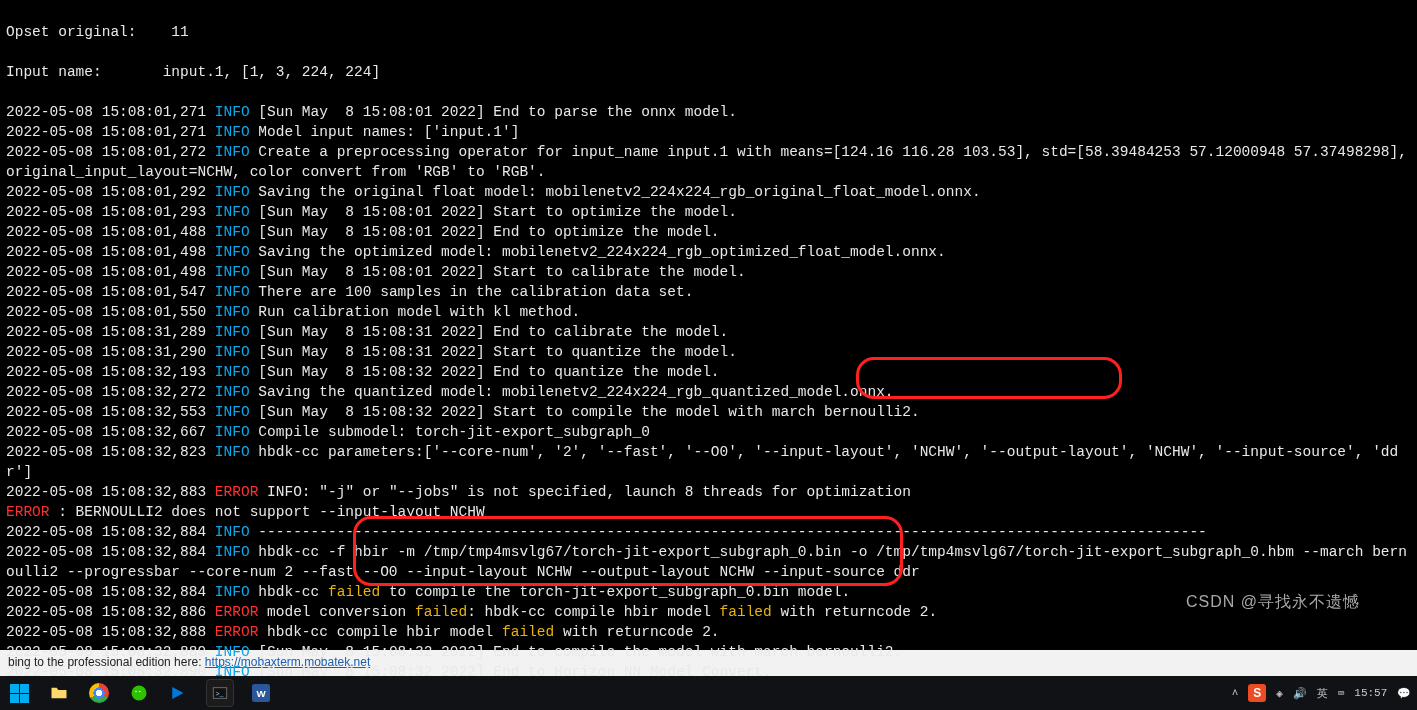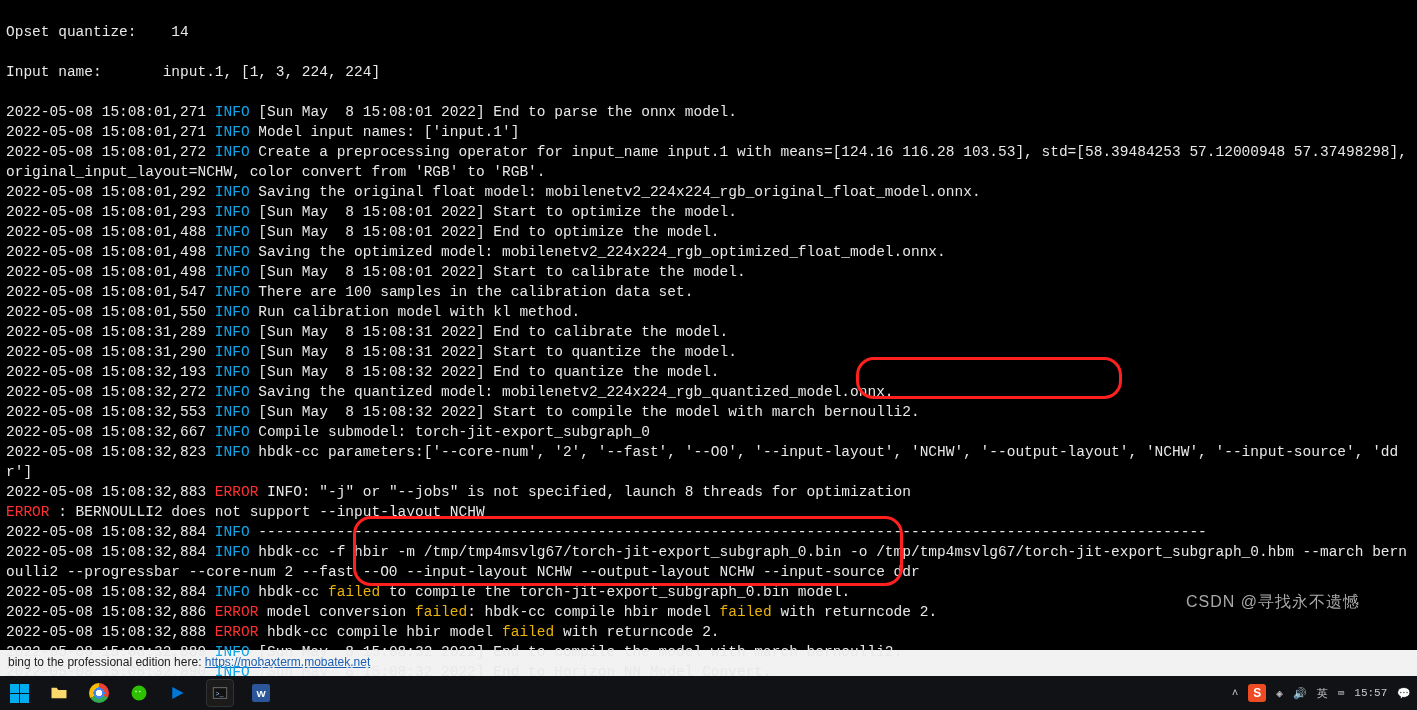--- a/index.html
+++ b/index.html
@@ -22,21 +22,21 @@
   .watermark{position:absolute;right:57px;bottom:38px;color:#a9a9a9;font-family:"Microsoft YaHei",sans-serif;font-size:16px;pointer-events:none;letter-spacing:1px;}
   .redbox{position:absolute;border:3px solid #ff2020;border-radius:18px;pointer-events:none;}
   #box1{left:856px;top:357px;width:260px;height:36px;}
   #box2{left:353px;top:516px;width:544px;height:64px;}
   .sogou{background:#ec4b24;color:#fff;width:18px;height:18px;border-radius:3px;font-size:12px;font-weight:bold;text-align:center;line-height:18px;font-family:Arial;}
 </style>
 </head>
 <body>
 
 <div class="terminal">
-<div class="line"><span class="white">Opset quantize:</span><span class="white">    </span><span class="white">14</span></div>
+<div class="line"><span class="white">Opset original:</span><span class="white">    </span><span class="white">11</span></div>
 <div class="line"><span class="white">Input name:</span><span class="white">       </span><span class="white">input.1, [1, 3, 224, 224]</span></div>
 <div id="log-container"><div class="line"><span class="white">2022-05-08 15:08:01,271 </span><span class="info">INFO</span> <span class="white">[Sun May  8 15:08:01 2022] End to parse the onnx model.</span></div><div class="line"><span class="white">2022-05-08 15:08:01,271 </span><span class="info">INFO</span> <span class="white">Model input names: ['input.1']</span></div><div class="line"><span class="white">2022-05-08 15:08:01,272 </span><span class="info">INFO</span> <span class="white">Create a preprocessing operator for input_name input.1 with means=[124.16 116.28 103.53], std=[58.39484253 57.12000948 57.37498298], original_input_layout=NCHW, color convert from 'RGB' to 'RGB'.</span></div><div class="line"><span class="white">2022-05-08 15:08:01,292 </span><span class="info">INFO</span> <span class="white">Saving the original float model: mobilenetv2_224x224_rgb_original_float_model.onnx.</span></div><div class="line"><span class="white">2022-05-08 15:08:01,293 </span><span class="info">INFO</span> <span class="white">[Sun May  8 15:08:01 2022] Start to optimize the model.</span></div><div class="line"><span class="white">2022-05-08 15:08:01,488 </span><span class="info">INFO</span> <span class="white">[Sun May  8 15:08:01 2022] End to optimize the model.</span></div><div class="line"><span class="white">2022-05-08 15:08:01,498 </span><span class="info">INFO</span> <span class="white">Saving the optimized model: mobilenetv2_224x224_rgb_optimized_float_model.onnx.</span></div><div class="line"><span class="white">2022-05-08 15:08:01,498 </span><span class="info">INFO</span> <span class="white">[Sun May  8 15:08:01 2022] Start to calibrate the model.</span></div><div class="line"><span class="white">2022-05-08 15:08:01,547 </span><span class="info">INFO</span> <span class="white">There are 100 samples in the calibration data set.</span></div><div class="line"><span class="white">2022-05-08 15:08:01,550 </span><span class="info">INFO</span> <span class="white">Run calibration model with kl method.</span></div><div class="line"><span class="white">2022-05-08 15:08:31,289 </span><span class="info">INFO</span> <span class="white">[Sun May  8 15:08:31 2022] End to calibrate the model.</span></div><div class="line"><span class="white">2022-05-08 15:08:31,290 </span><span class="info">INFO</span> <span class="white">[Sun May  8 15:08:31 2022] Start to quantize the model.</span></div><div class="line"><span class="white">2022-05-08 15:08:32,193 </span><span class="info">INFO</span> <span class="white">[Sun May  8 15:08:32 2022] End to quantize the model.</span></div><div class="line"><span class="white">2022-05-08 15:08:32,272 </span><span class="info">INFO</span> <span class="white">Saving the quantized model: mobilenetv2_224x224_rgb_quantized_model.onnx.</span></div><div class="line"><span class="white">2022-05-08 15:08:32,553 </span><span class="info">INFO</span> <span class="white">[Sun May  8 15:08:32 2022] Start to compile the model with march bernoulli2.</span></div><div class="line"><span class="white">2022-05-08 15:08:32,667 </span><span class="info">INFO</span> <span class="white">Compile submodel: torch-jit-export_subgraph_0</span></div><div class="line"><span class="white">2022-05-08 15:08:32,823 </span><span class="info">INFO</span> <span class="white">hbdk-cc parameters:['--core-num', '2', '--fast', '--O0', '--input-layout', 'NCHW', '--output-layout', 'NCHW', '--input-source', 'ddr']</span></div><div class="line"><span class="white">2022-05-08 15:08:32,883 </span><span class="error">ERROR</span> <span class="white">INFO: "-j" or "--jobs" is not specified, launch 8 threads for optimization</span></div><div class="line"><span class="error">ERROR</span> <span class="white">: BERNOULLI2 does not support --input-layout NCHW</span></div><div class="line"><span class="white">2022-05-08 15:08:32,884 </span><span class="info">INFO</span> <span class="white">-------------------------------------------------------------------------------------------------------------</span></div><div class="line"><span class="white">2022-05-08 15:08:32,884 </span><span class="info">INFO</span> <span class="white">hbdk-cc -f hbir -m /tmp/tmp4msvlg67/torch-jit-export_subgraph_0.bin -o /tmp/tmp4msvlg67/torch-jit-export_subgraph_0.hbm --march bernoulli2 --progressbar --core-num 2 --fast --O0 --input-layout NCHW --output-layout NCHW --input-source ddr</span></div><div class="line"><span class="white">2022-05-08 15:08:32,884 </span><span class="info">INFO</span> <span class="white">hbdk-cc </span><span class="failed">failed</span><span class="white"> to compile the torch-jit-export_subgraph_0.bin model.</span></div><div class="line"><span class="white">2022-05-08 15:08:32,886 </span><span class="error">ERROR</span> <span class="white">model conversion </span><span class="failed">failed</span><span class="white">: hbdk-cc compile hbir model </span><span class="failed">failed</span><span class="white"> with returncode 2.</span></div><div class="line"><span class="white">2022-05-08 15:08:32,888 </span><span class="error">ERROR</span> <span class="white">hbdk-cc compile hbir model </span><span class="failed">failed</span><span class="white"> with returncode 2.</span></div><div class="line"><span class="white">2022-05-08 15:08:32,889 </span><span class="info">INFO</span> <span class="white">[Sun May  8 15:08:32 2022] End to compile the model with march bernoulli2.</span></div><div class="line"><span class="white">2022-05-08 15:08:32,890 </span><span class="info">INFO</span> <span class="white">[Sun May  8 15:08:32 2022] End to Horizon NN Model Convert.</span></div></div>
 <div class="line"><span class="white">[root@14e73edaab22 mobilenetv2_x3]# </span><span class="cursor"></span></div>
 
 <div id="box1" class="redbox"></div>
 <div id="box2" class="redbox"></div>
 <div class="watermark">CSDN @寻找永不遗憾</div>
 </div>
 
 <div class="statusbar">

